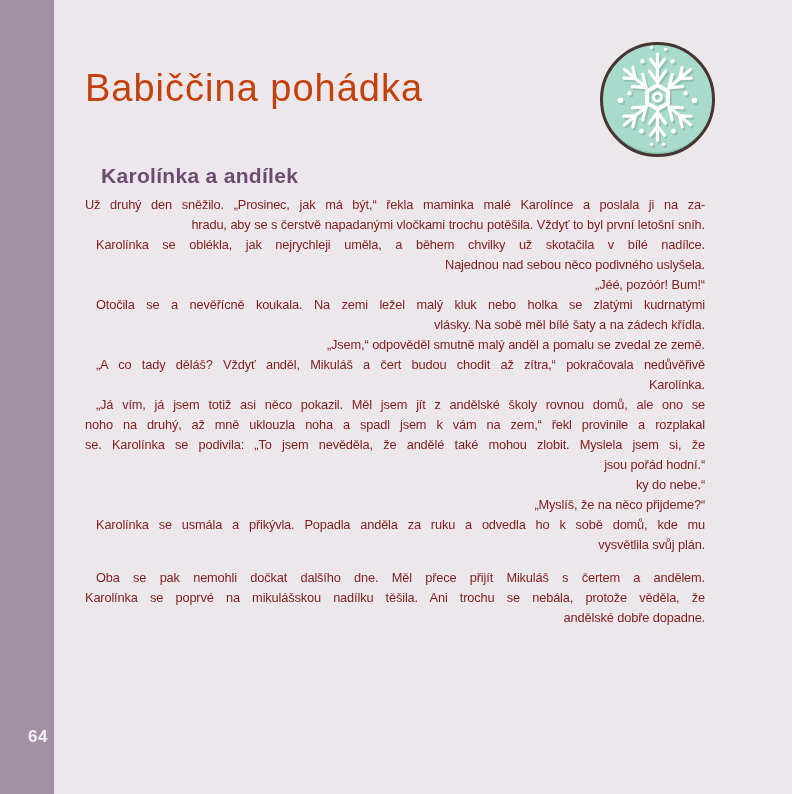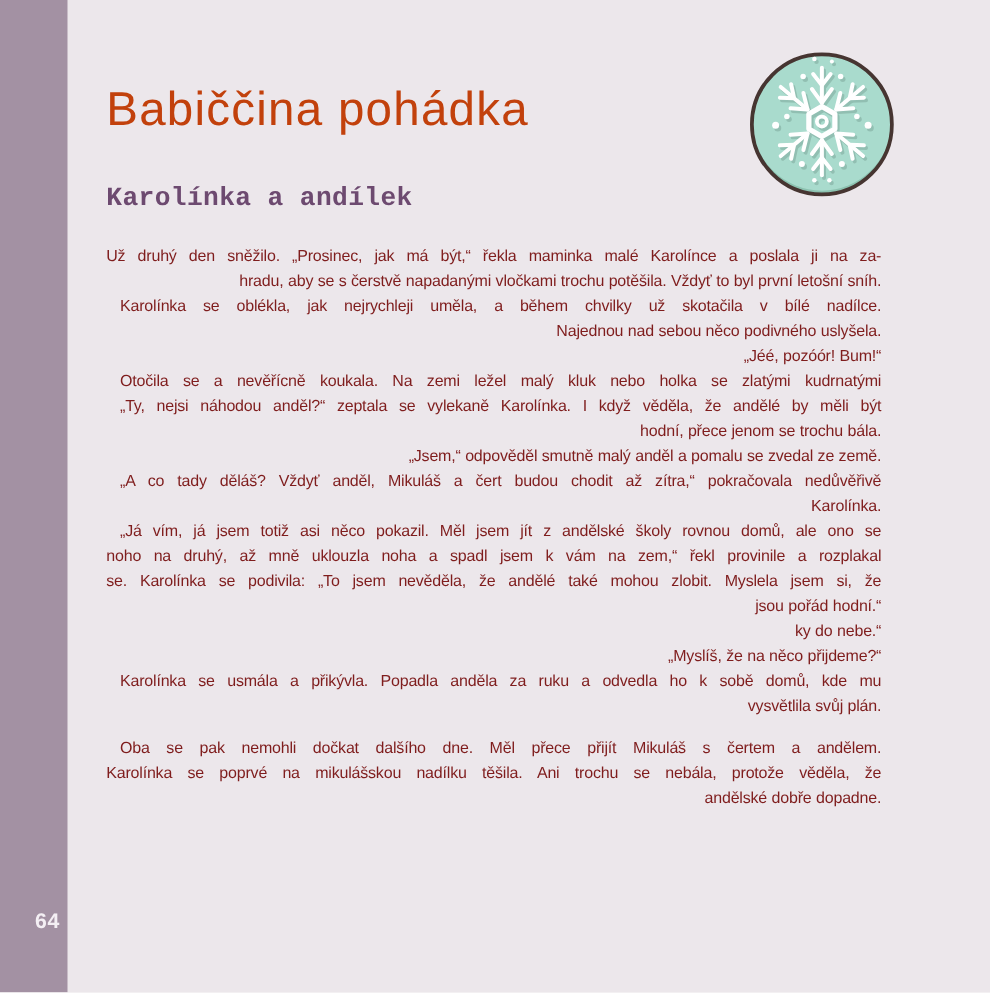--- a/index.html
+++ b/index.html
@@ -61,21 +61,21 @@
 <body>
 
 <div class="page">
 
   <div class="margin-bar"></div>
 
   <div class="page-number">64</div>
 
   <h1 class="chapter-title" style="margin:0;">Babiččina pohádka</h1>
 
-  <h2 class="story-title" style="margin:0;font-family:Liberation Mono, monospace;">Karolínka a andílek</h2>
+  <h2 class="story-title" style="margin:16px;">Karolínka a andílek</h2>
 
   <svg class="cookie" width="121" height="120" viewBox="0 0 121 120" xmlns="http://www.w3.org/2000/svg">
     <defs>
       <clipPath id="cookieClip">
           <circle cx="60.5" cy="59.5" r="56"></circle>
         </clipPath>
       <g id="flake" stroke-width="3.2" stroke-linecap="round" stroke-linejoin="round">
 
         <g transform="rotate(0)">
           <path fill="none" d="M0,-15 L0,-43"></path>
@@ -143,24 +143,21 @@
       </div>
       <div class="para">
         <div class="line j ind">Karolínka se oblékla, jak nejrychleji uměla, a během chvilky už skotačila v bílé nadílce.</div>
         <div class="line">Najednou nad sebou něco podivného uslyšela.</div>
       </div>
       <div class="para">
         <div class="line ind">„Jéé, pozóór! Bum!“</div>
       </div>
       <div class="para">
         <div class="line j ind">Otočila se a nevěřícně koukala. Na zemi ležel malý kluk nebo holka se zlatými kudrnatými</div>
-      </div>
-      <div class="para">
-        <div class="line j ind">„Ty, nejsi náhodou anděl?“ zeptala se vylekaně Karolínka. I když věděla, že andělé by měli být</div>
-        <div class="line">hodní, přece jenom se trochu bála.</div>
+        <div class="line">vlásky. Na sobě měl bílé šaty a na zádech křídla.</div>
       </div>
       <div class="para">
         <div class="line ind">„Jsem,“ odpověděl smutně malý anděl a pomalu se zvedal ze země.</div>
       </div>
       <div class="para">
         <div class="line j ind">„A co tady děláš? Vždyť anděl, Mikuláš a čert budou chodit až zítra,“ pokračovala nedůvěřivě</div>
         <div class="line">Karolínka.</div>
       </div>
       <div class="para">
         <div class="line j ind">„Já vím, já jsem totiž asi něco pokazil. Měl jsem jít z andělské školy rovnou domů, ale ono se</div>

